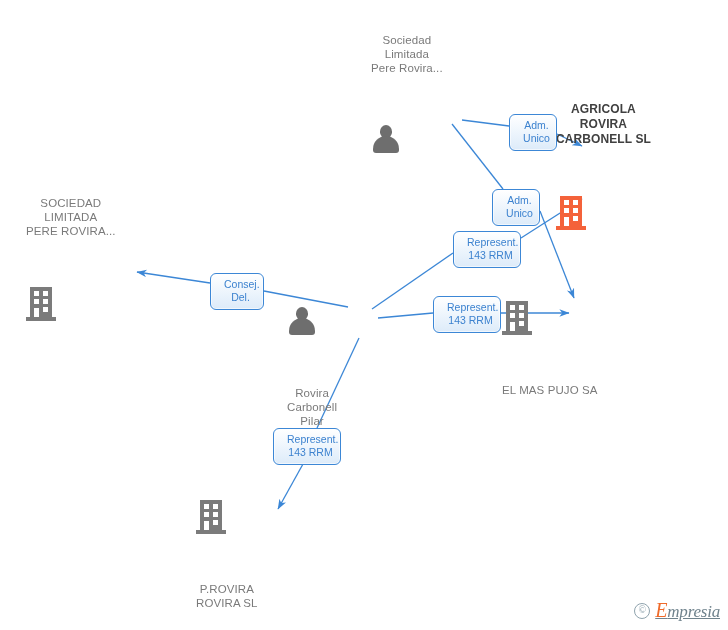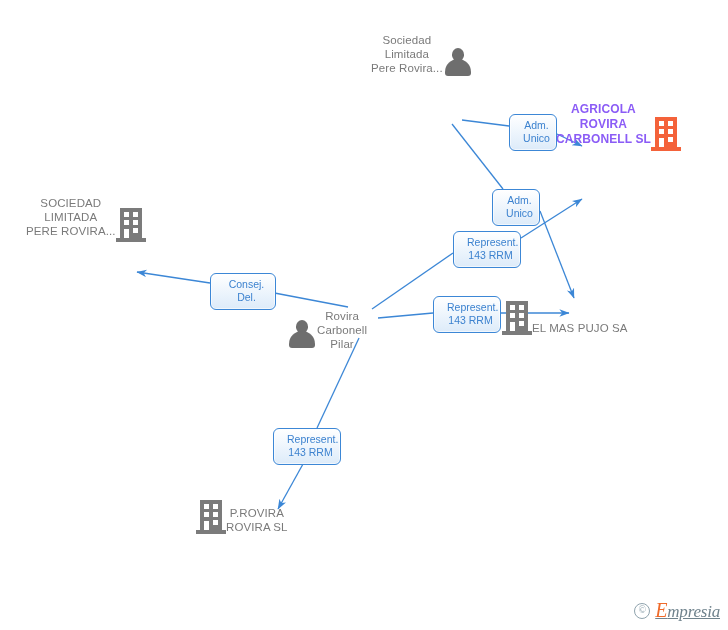--- a/index.html
+++ b/index.html
@@ -23,36 +23,37 @@
     left: 0;
     top: 0;
     width: 728px;
     height: 630px;
   }
 
   
   .node {
     position: absolute;
     display: flex;
-    flex-direction: row;
-    align-items: flex-end;
+    flex-direction: column;
+    align-items: flex-start;
     width: 150px;
     margin-left: -75px;
     z-index: 3;
+    gap: 45px;
   }
   .node .label {
     font-size: 11.5px;
     line-height: 14px;
     color: #7a7a7a;
     text-align: center;
     white-space: pre-line;
     letter-spacing: 0.1px;
   }
   .node.focus .label {
-    color: #8b5cf6;
+    color: #404040;
     font-weight: bold;
     font-size: 12px;
     line-height: 15px;
   }
   .node .label.below { order: 2; margin-top: 3px; }
   .node .label.above { order: 0; margin-bottom: 4px; }
   .node .glyph { order: 1; }
 
   
   .bld {
@@ -207,21 +208,21 @@
 
   <div class="chip" style="left:509px; top:114px; width:48px;">Adm.
 Unico</div>
 
   <div class="chip" style="left:492px; top:189px; width:48px;">Adm.
 Unico</div>
 
   <div class="chip" style="left:453px; top:231px; width:68px;">Represent.
 143 RRM</div>
 
-  <div class="chip" style="left:210px; top:273px; width:66px;">Consej.
+  <div class="chip" style="left:210px; top:273px; width:54px;">Consej.
 Del.</div>
 
   <div class="chip" style="left:433px; top:296px; width:68px;">Represent.
 143 RRM</div>
 
   <div class="chip" style="left:273px; top:428px; width:68px;">Represent.
 143 RRM</div>
 
   <div class="node" style="left:446px; top:33px;">
     <div class="label above">Sociedad

